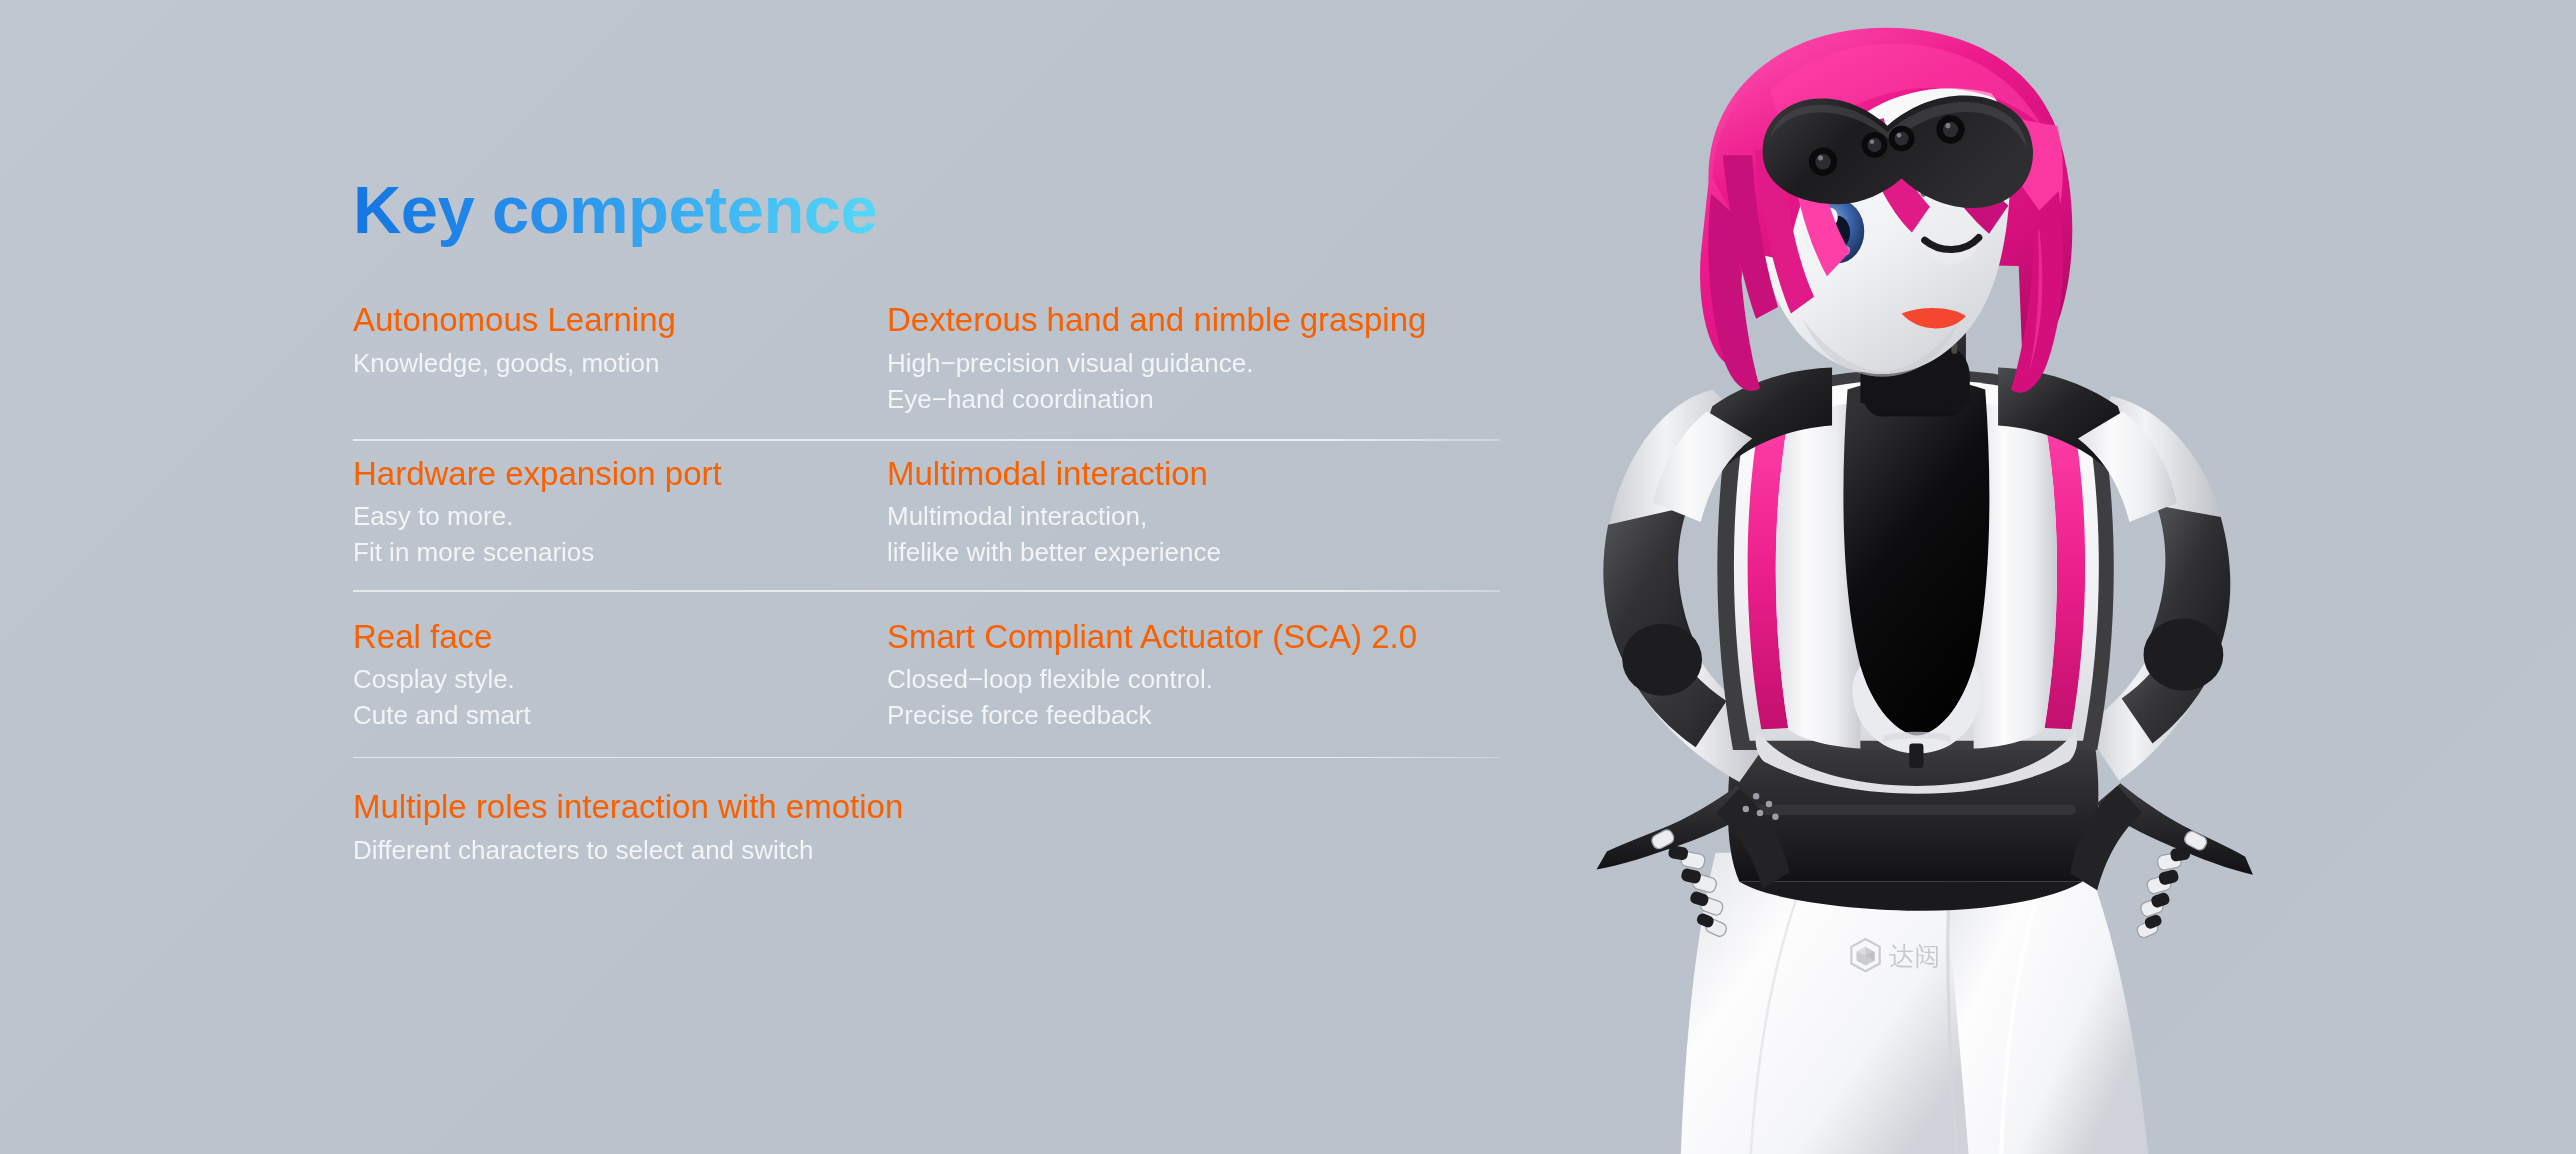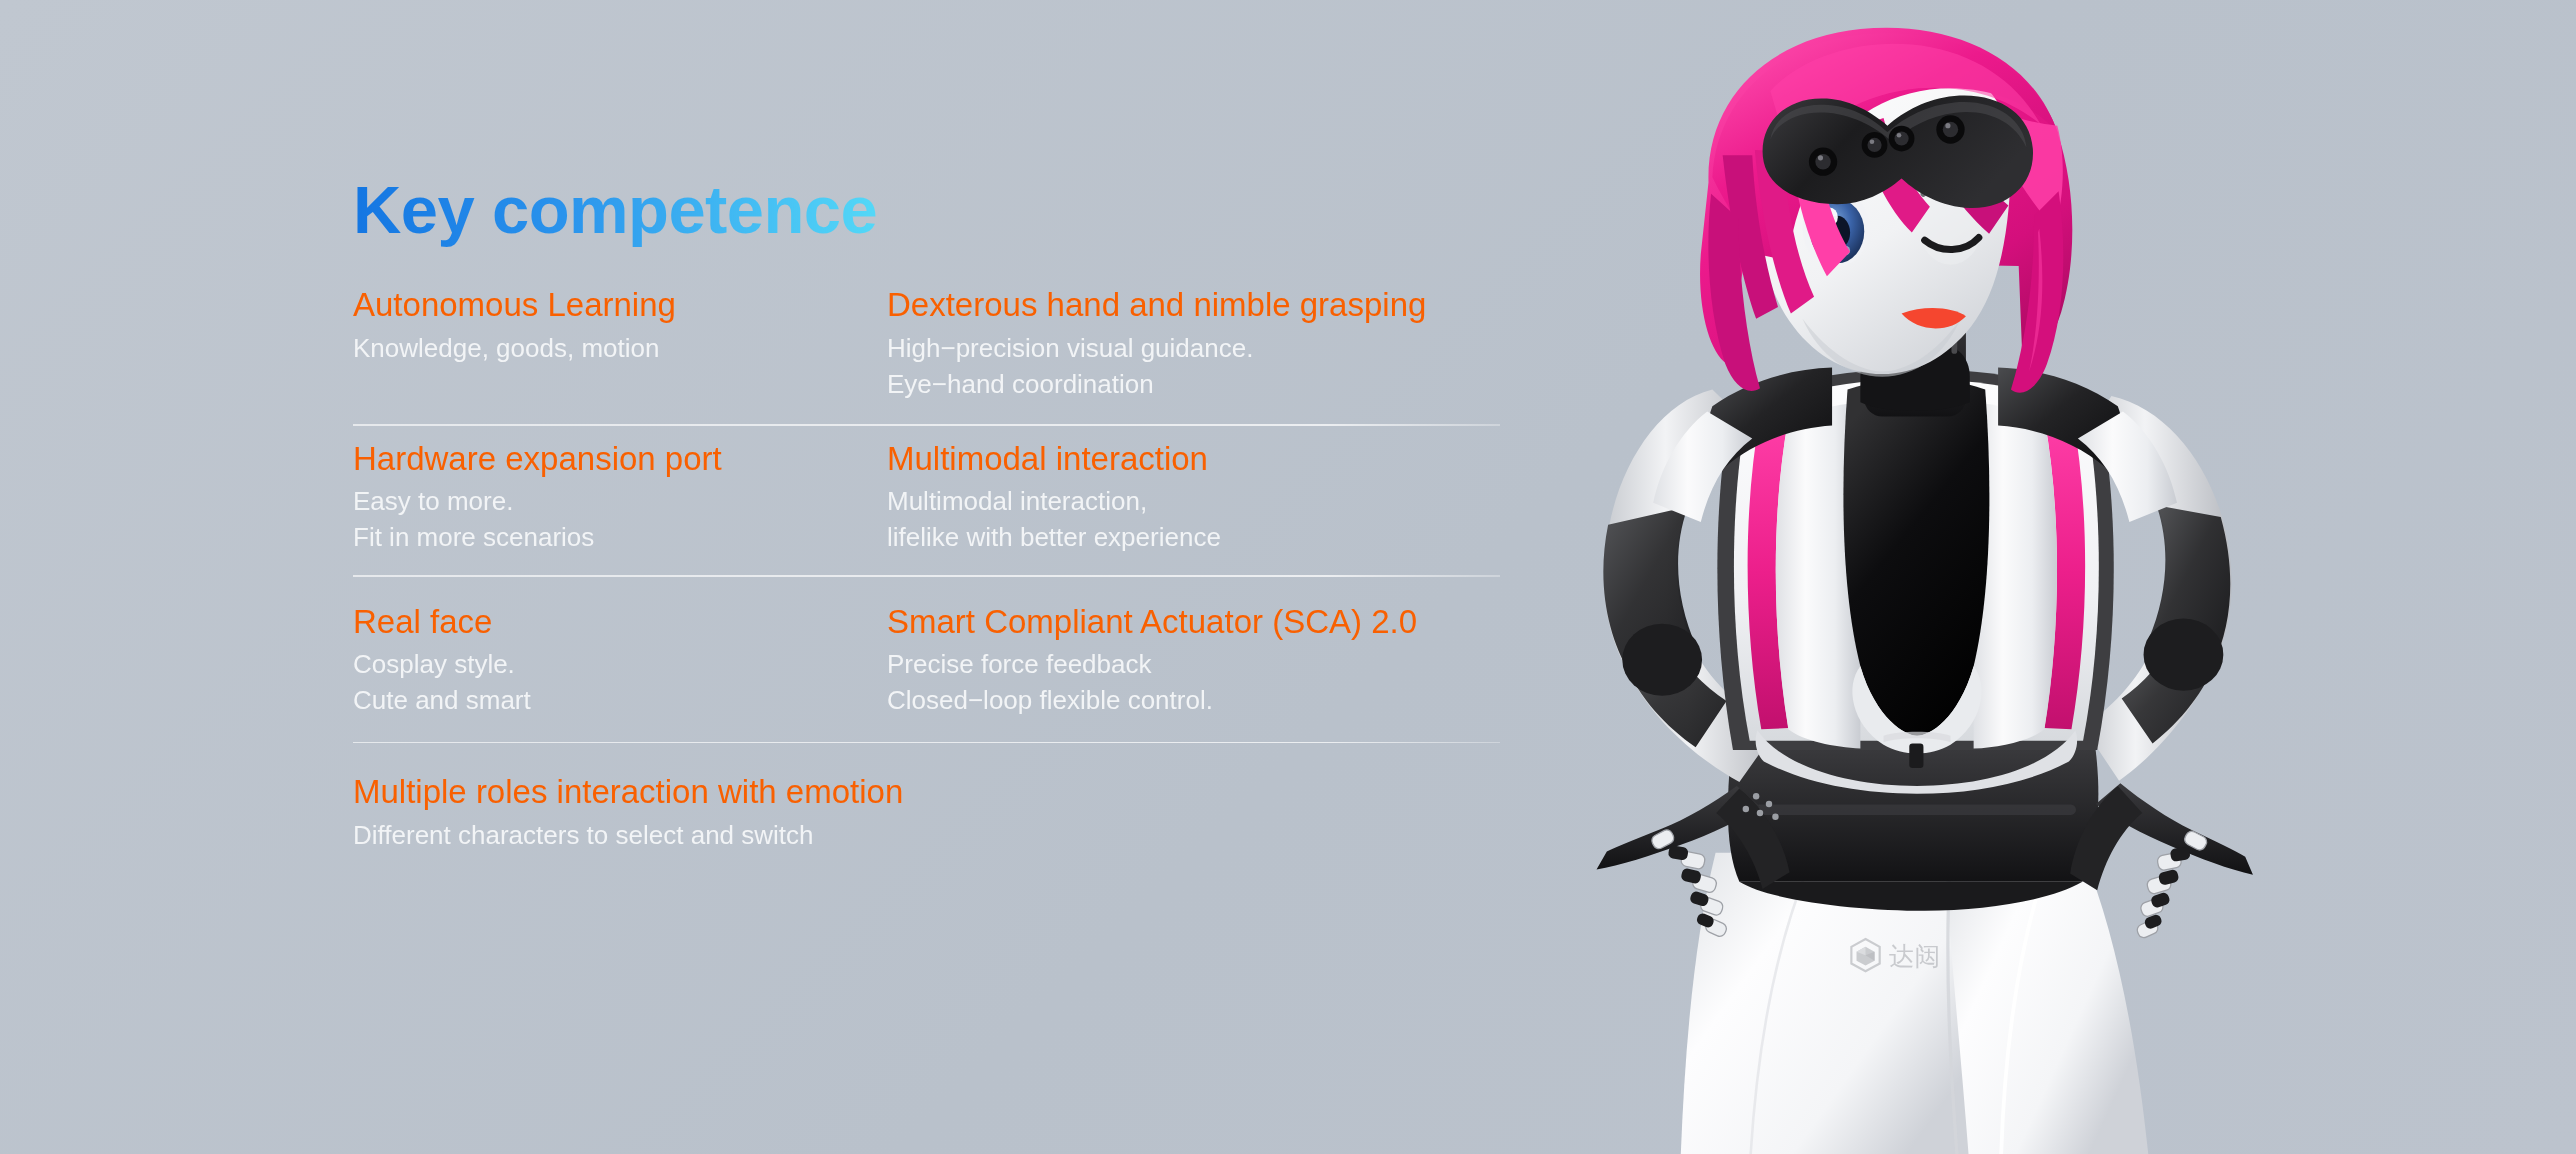--- a/index.html
+++ b/index.html
@@ -15,21 +15,21 @@
   .title {
     position:absolute; left:353px; top:171px;
     font-size:67px; font-weight:700; letter-spacing:-0.6px;
     background:linear-gradient(90deg,#1476e2 0%, #2a93ec 40%, #3fb6f2 70%, #54d8f7 100%);
     -webkit-background-clip:text; background-clip:text;
     color:transparent; -webkit-text-fill-color:transparent;
     white-space:nowrap;
   }
 
   
-  .grid { position:absolute; left:353px; top:288px; width:1152px; }
+  .grid { position:absolute; left:353px; top:303px; width:1152px; }
   .row { display:flex; position:relative; }
   .row .cell { width:534px; }
   .row .cell.right { width:618px; }
   .rule { height:1.3px; background:linear-gradient(90deg,rgba(255,255,255,.62),rgba(255,255,255,.72) 85%,rgba(255,255,255,.30)); width:1147px; }
 
   .head {
     color:#f96000; font-size:33px; font-weight:400;
     line-height:1.05; white-space:nowrap;
   }
   .sub {
@@ -96,22 +96,22 @@
       <div class="cell blk-pad-c">
         <div class="head">Real face</div>
         <div class="sub">
           <div>Cosplay style.</div>
           <div>Cute and smart</div>
         </div>
       </div>
       <div class="cell right blk-pad-c">
         <div class="head">Smart Compliant Actuator (SCA) 2.0</div>
         <div class="sub">
+          <div>Closed−loop flexible control.</div>
           <div>Precise force feedback</div>
-          <div>Closed−loop flexible control.</div>
         </div>
       </div>
     </div>
 
     <div class="rule"></div>
 
     <div class="row">
       <div class="cell blk-pad-d" style="width:1152px">
         <div class="head">Multiple roles interaction with emotion</div>
         <div class="sub">

